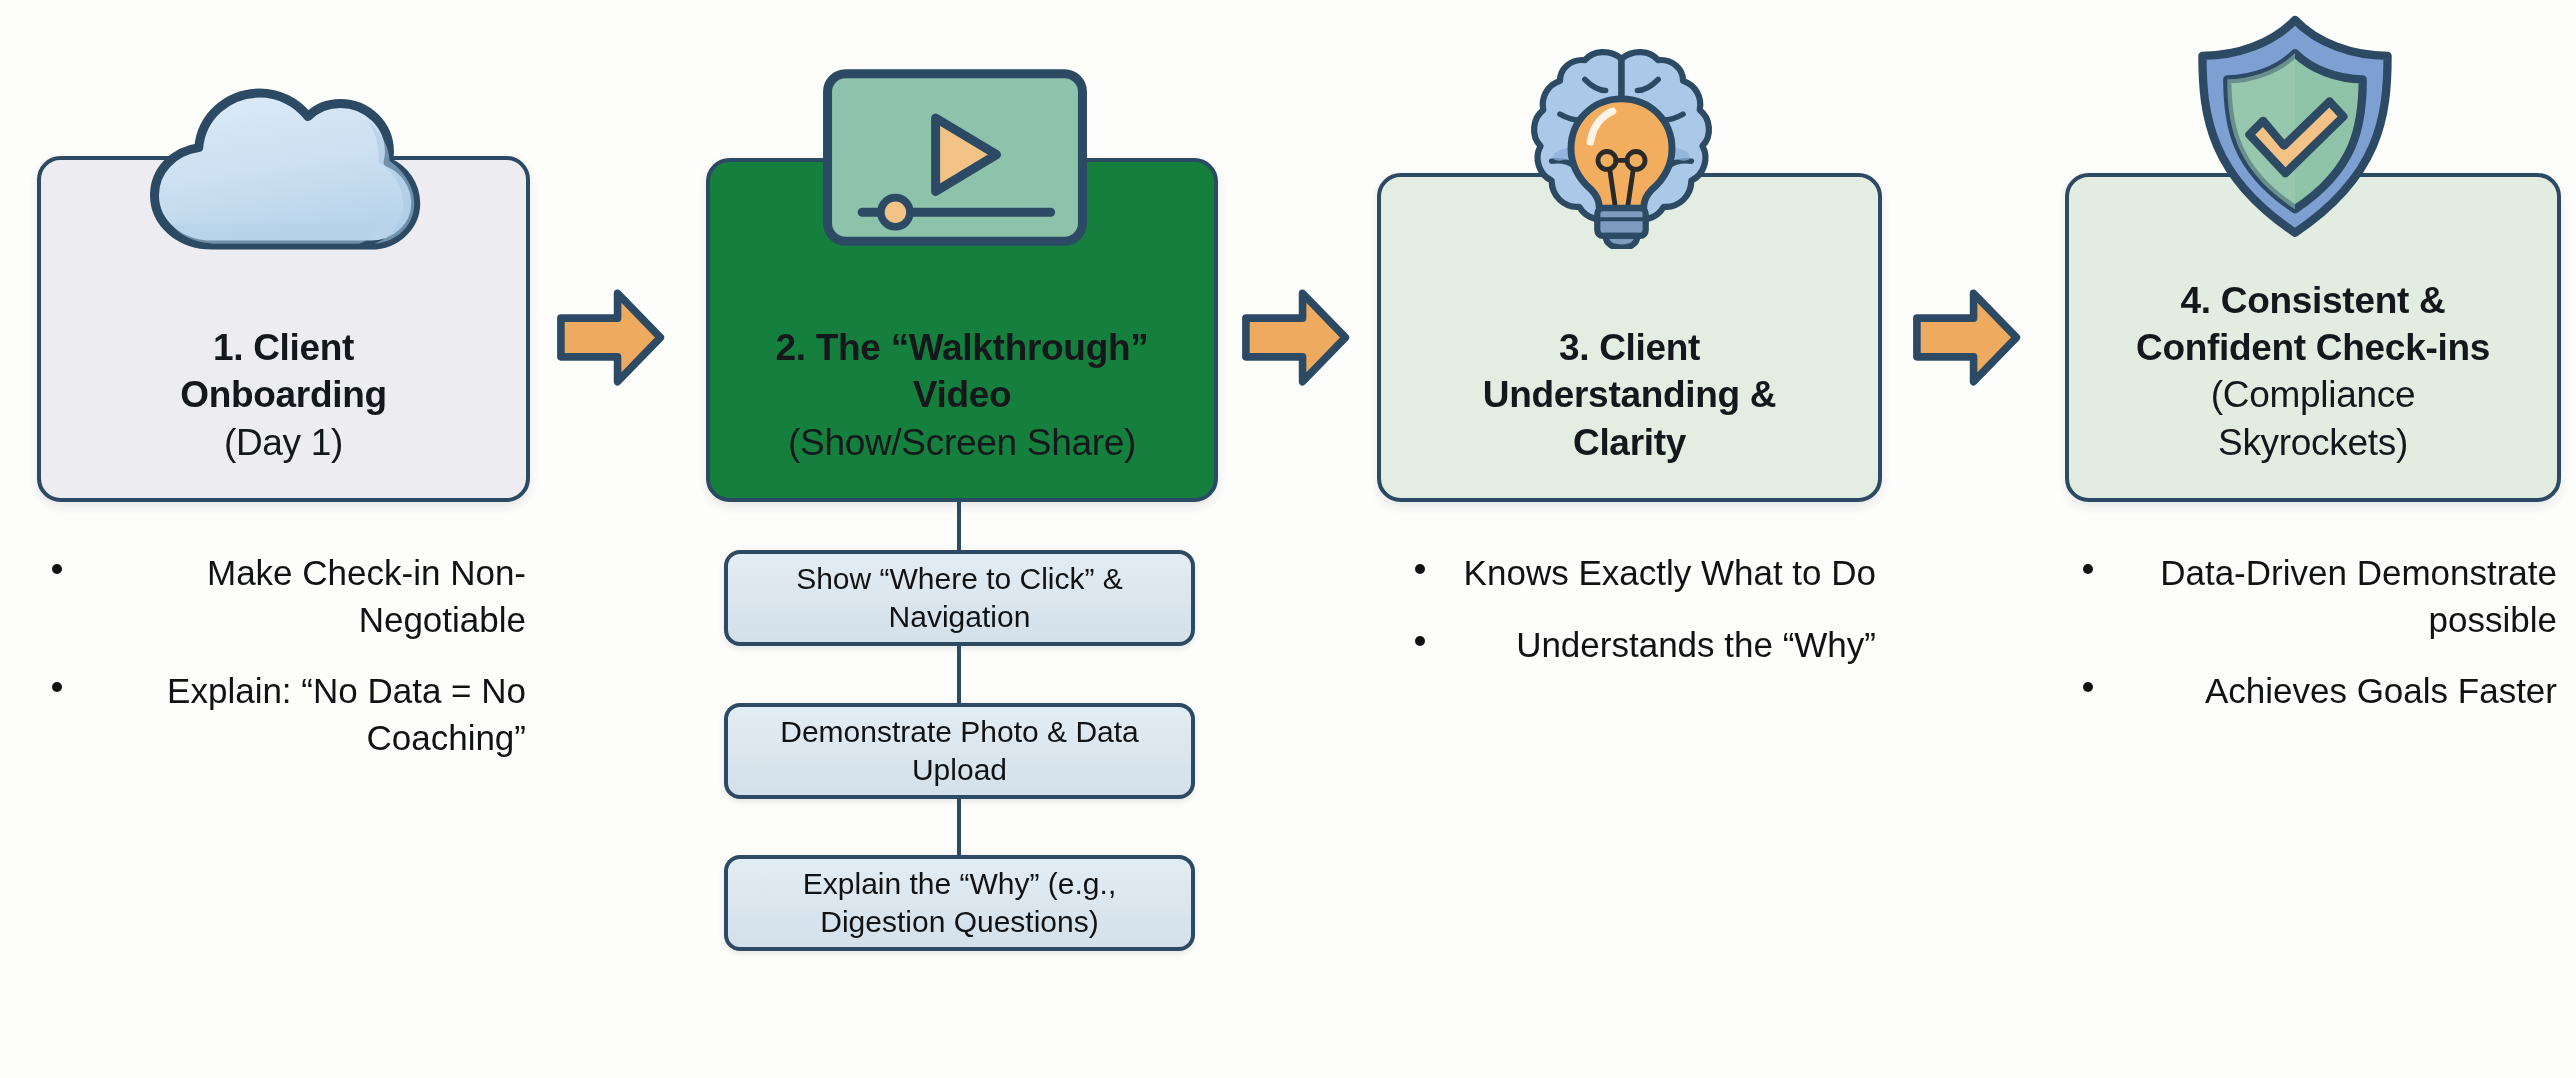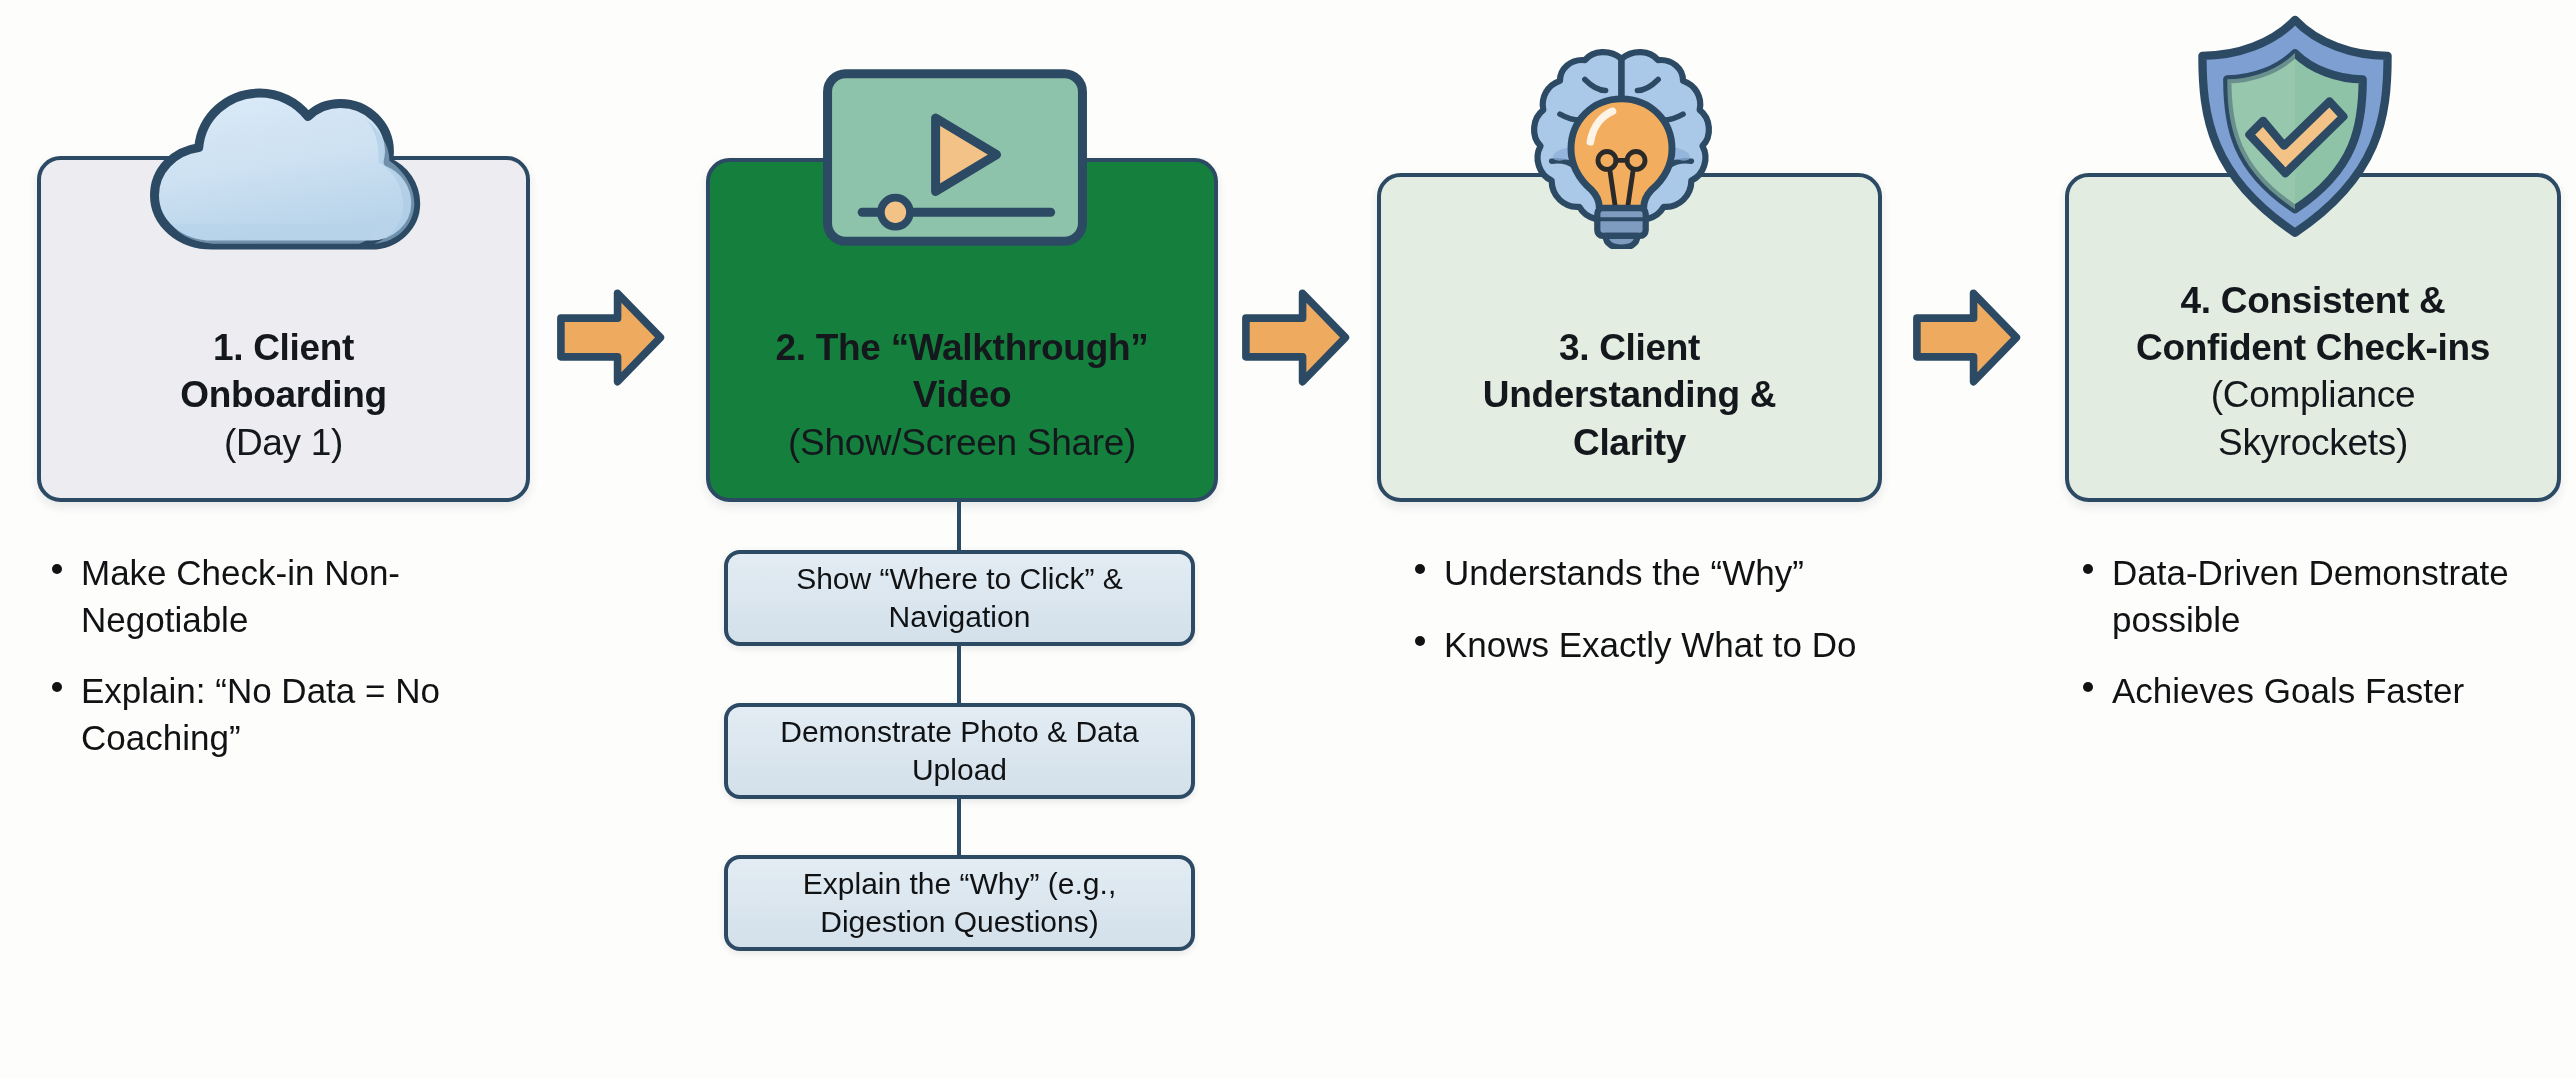--- a/index.html
+++ b/index.html
@@ -53,20 +53,21 @@
   .bullets{
     position:absolute;
     font-size:35px;
     line-height:1.33;
     color:#101214;
   }
   .bullets ul{margin:0;padding:0 0 0 39px;list-style:none;}
   .bullets li{
     position:relative;
     margin:0 0 25px 0;
+    text-align:right;
   }
   .bullets li:last-child{margin-bottom:0;}
   .bullets li .dot{
     position:absolute;
     left:-29px;top:14px;
     width:10.4px;height:10.4px;border-radius:50%;
     background:#101214;
   }
   #bullets1{left:42px;top:550px;width:484px;}
   #bullets3{left:1405px;top:550px;width:471px;}
@@ -220,22 +221,22 @@
         <path d="M162 190 L154 244"></path>
       </g>
       <rect x="110" y="246" width="70" height="40" rx="8" fill="#7e9bc0" stroke="#2c4a64" stroke-width="9"></rect>
       <line x1="112" y1="262" x2="178" y2="262" stroke="#2c4a64" stroke-width="6"></line>
       <path d="M122 286 C122 299 134 303 145 303 C156 303 168 299 168 286 Z" fill="#7e9bc0" stroke="#2c4a64" stroke-width="9" stroke-linejoin="round"></path>
     </svg>
   </div>
 
   <div class="bullets" id="bullets3">
     <ul>
+      <li><span class="dot"></span><span>Knows Exactly What to Do</span></li>
       <li><span class="dot"></span><span>Understands the “Why”</span></li>
-      <li><span class="dot"></span><span>Knows Exactly What to Do</span></li>
     </ul>
   </div>
 
   <div class="arrow" style="left:1910px;top:282px;">
     <svg width="114" height="111" viewBox="0 0 165 160">
       <path d="M10 52 L92 52 L92 16 L154 80 L92 144 L92 108 L10 108 Z" fill="#eeab60" stroke="#2c4a64" stroke-width="11" stroke-linejoin="round"></path>
     </svg>
   </div>
 
   <div class="box" id="box4">

